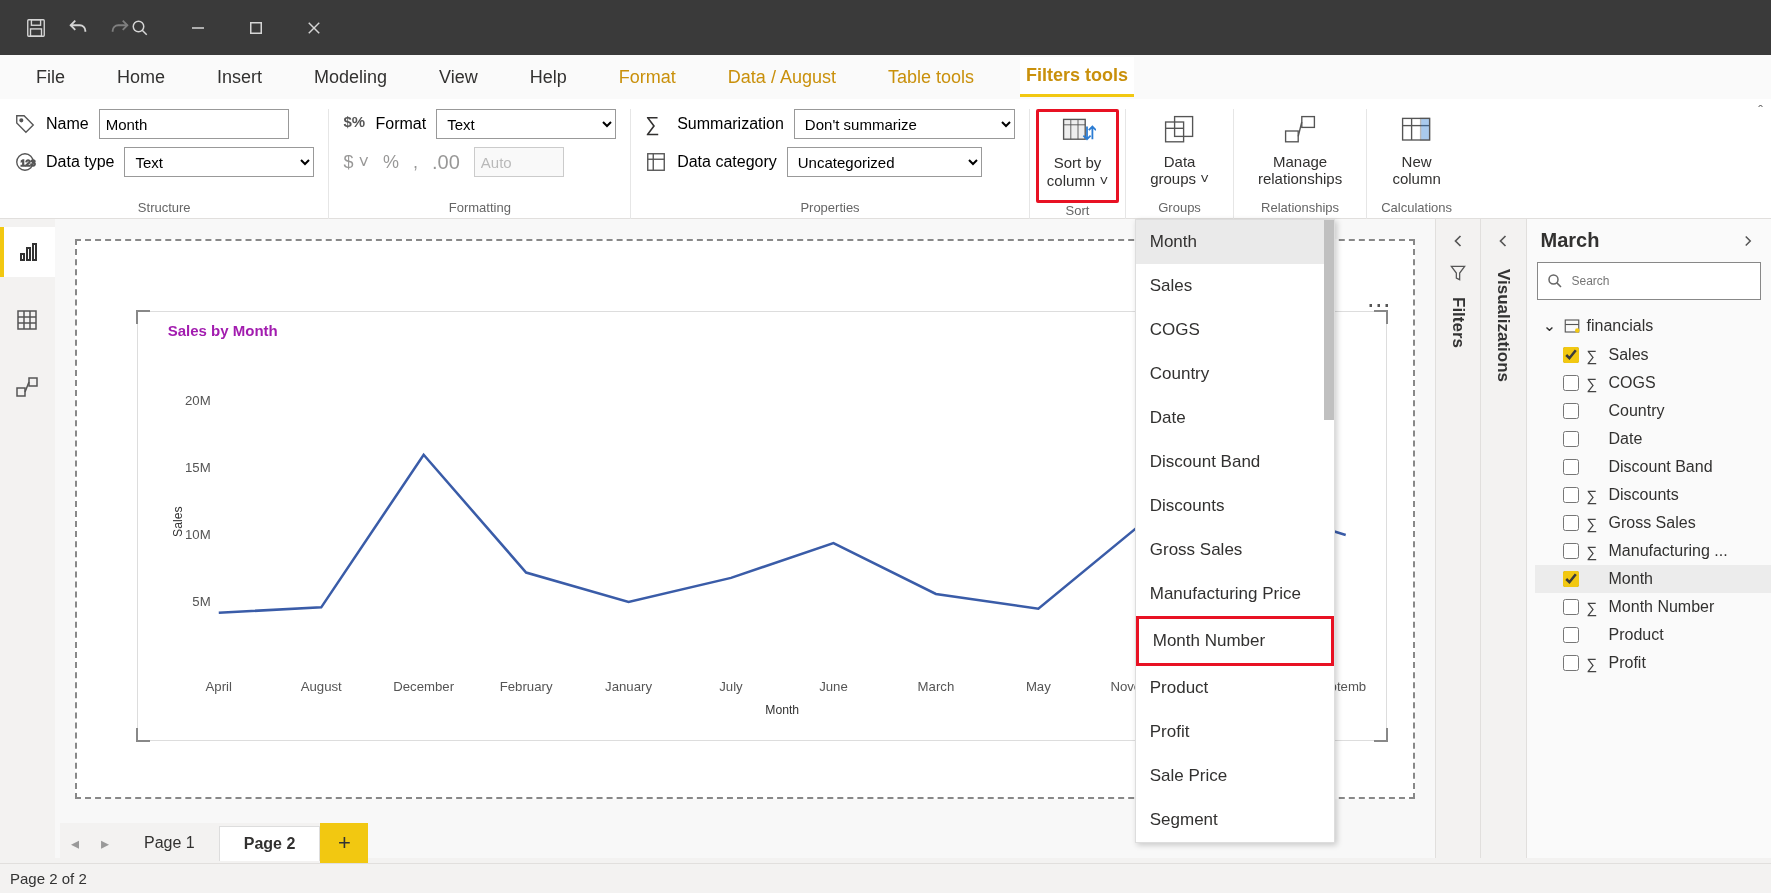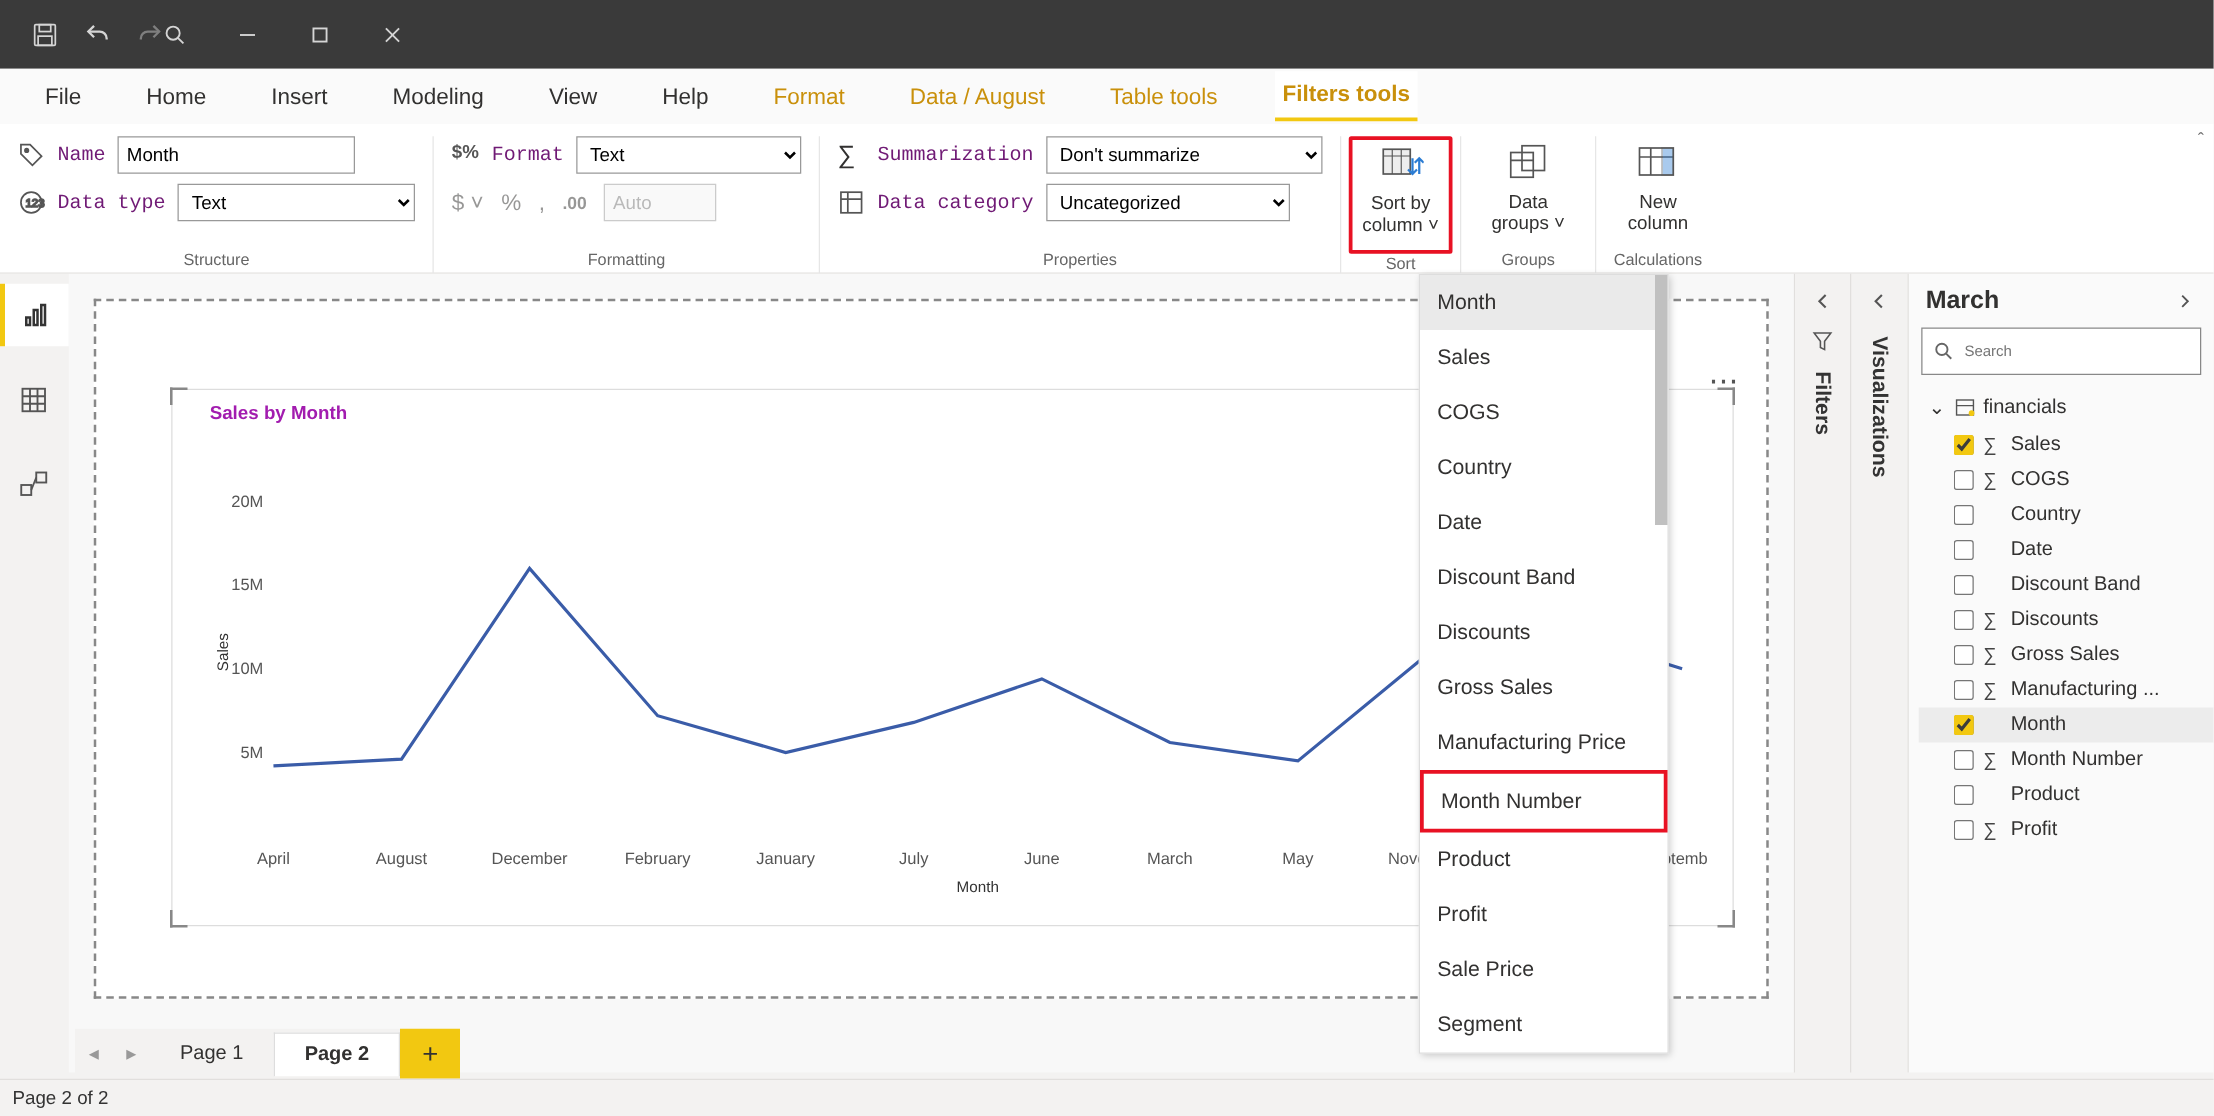--- a/index.html
+++ b/index.html
@@ -20,21 +20,21 @@
   .menu-tabs .tab.active { color: #c9900b; font-weight: 600; border-bottom: 3px solid #f2c811; background: #fff; }
 
   
   .ribbon { background: #fff; border-bottom: 1px solid #e1dfdd; height: 120px; display: flex; align-items: flex-start; padding-top: 10px; position: relative; }
   .ribbon-group { border-right: 1px solid #e6e6e6; padding: 0 14px; height: 110px; display: flex; flex-direction: column; justify-content: flex-start; }
   .ribbon-group.noborder { border-right: none; }
   .ribbon-group .rows { display: flex; flex-direction: column; gap: 8px; }
   .ribbon-group .label { text-align: center; font-size: 13px; color: #666; margin-top: auto; padding-bottom: 4px; }
   .field-row { display: flex; align-items: center; gap: 10px; }
   .field-row .ico { width: 22px; height: 22px; display: inline-flex; }
-  .field-row .lbl { font-size: 16px; color: #701a75; font-family: Liberation Mono, monospace; }
+  .field-row .lbl { font-size: 16px; color: #000000; }
   .field-row input, .field-row select { height: 30px; font-size: 15px; border: 1px solid #999; padding: 2px 6px; background: #fff; }
   select.disabled, input.disabled { background: #f5f5f5; color: #888; }
 
   .big-btn { display: flex; flex-direction: column; align-items: center; gap: 4px; padding: 4px 10px; font-size: 15px; text-align: center; cursor: pointer; }
   .big-btn .bicon { width: 36px; height: 36px; display: flex; align-items: center; justify-content: center; }
   .big-btn.highlight { border: 3px solid #e81123; border-radius: 2px; padding: 2px 8px 10px 8px; }
   .chevup { position: absolute; right: 8px; top: 4px; font-size: 14px; color: #666; }
 
   
   .workspace { display: flex; height: calc(100% - 55px - 44px - 120px - 35px); position: relative; }
@@ -191,21 +191,21 @@
     <div class="rows">
       <div class="field-row">
         <span class="ico" style="font-size:15px;color:#555;font-weight:bold;">$%</span>
         <span class="lbl">Format</span>
         <select style="width:180px"><option>Text</option></select>
       </div>
       <div class="field-row" style="gap:14px;opacity:0.5">
         <span style="font-size:18px;">$ ˅</span>
         <span style="font-size:18px;">%</span>
         <span style="font-size:18px;">,</span>
-        <span style="font-size:14px;font-weight:bold;">.00</span>
+        <span style="font-size:20px;">.00</span>
         <input class="disabled" type="text" style="width: 90px;" placeholder="Auto">
       </div>
     </div>
     <div class="label">Formatting</div>
   </div>
 
   <div class="ribbon-group">
     <div class="rows">
       <div class="field-row">
         <span class="ico" style="font-size:20px;">∑</span>
@@ -251,20 +251,33 @@
             <rect x="4" y="10" width="20" height="22"></rect>
             <rect x="14" y="4" width="20" height="22"></rect>
             <line x1="4" y1="17" x2="24" y2="17"></line>
           </svg>
       </span>
       <span>Data<br>groups ˅</span>
     </div>
     <div class="label">Groups</div>
   </div>
 
+  <div class="ribbon-group">
+    <div class="big-btn">
+      <span class="bicon">
+        <svg viewBox="0 0 40 40" fill="none" stroke="#555" stroke-width="1.5">
+            <rect x="4" y="20" width="14" height="12"></rect>
+            <rect x="22" y="4" width="14" height="12"></rect>
+            <line x1="18" y1="26" x2="22" y2="10"></line>
+          </svg>
+      </span>
+      <span>Manage<br>relationships</span>
+    </div>
+    <div class="label">Relationships</div>
+  </div>
 
   <div class="ribbon-group noborder">
     <div class="big-btn">
       <span class="bicon">
         <svg viewBox="0 0 40 40" fill="none" stroke="#555" stroke-width="1.5">
             <rect x="4" y="6" width="30" height="24"></rect>
             <line x1="4" y1="14" x2="34" y2="14"></line>
             <line x1="14" y1="6" x2="14" y2="30"></line>
             <rect x="24" y="6" width="10" height="24" fill="#2b7cd3" opacity="0.4"></rect>
           </svg>

